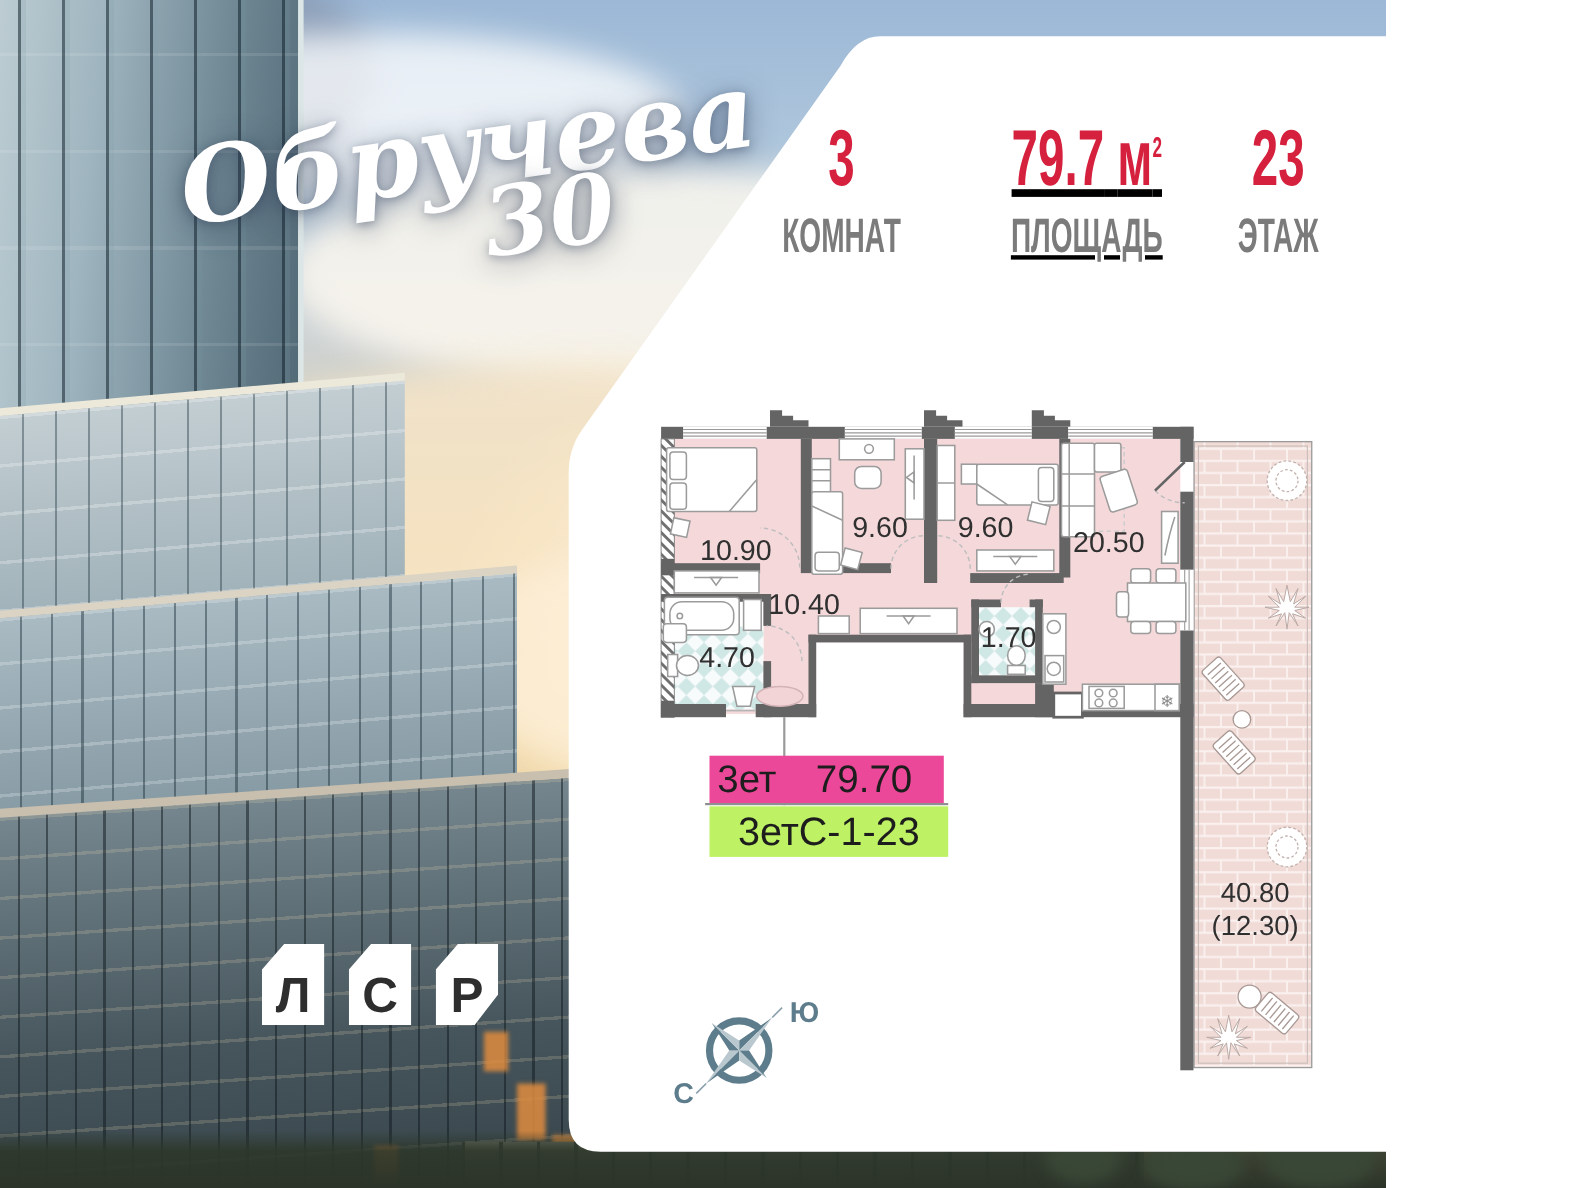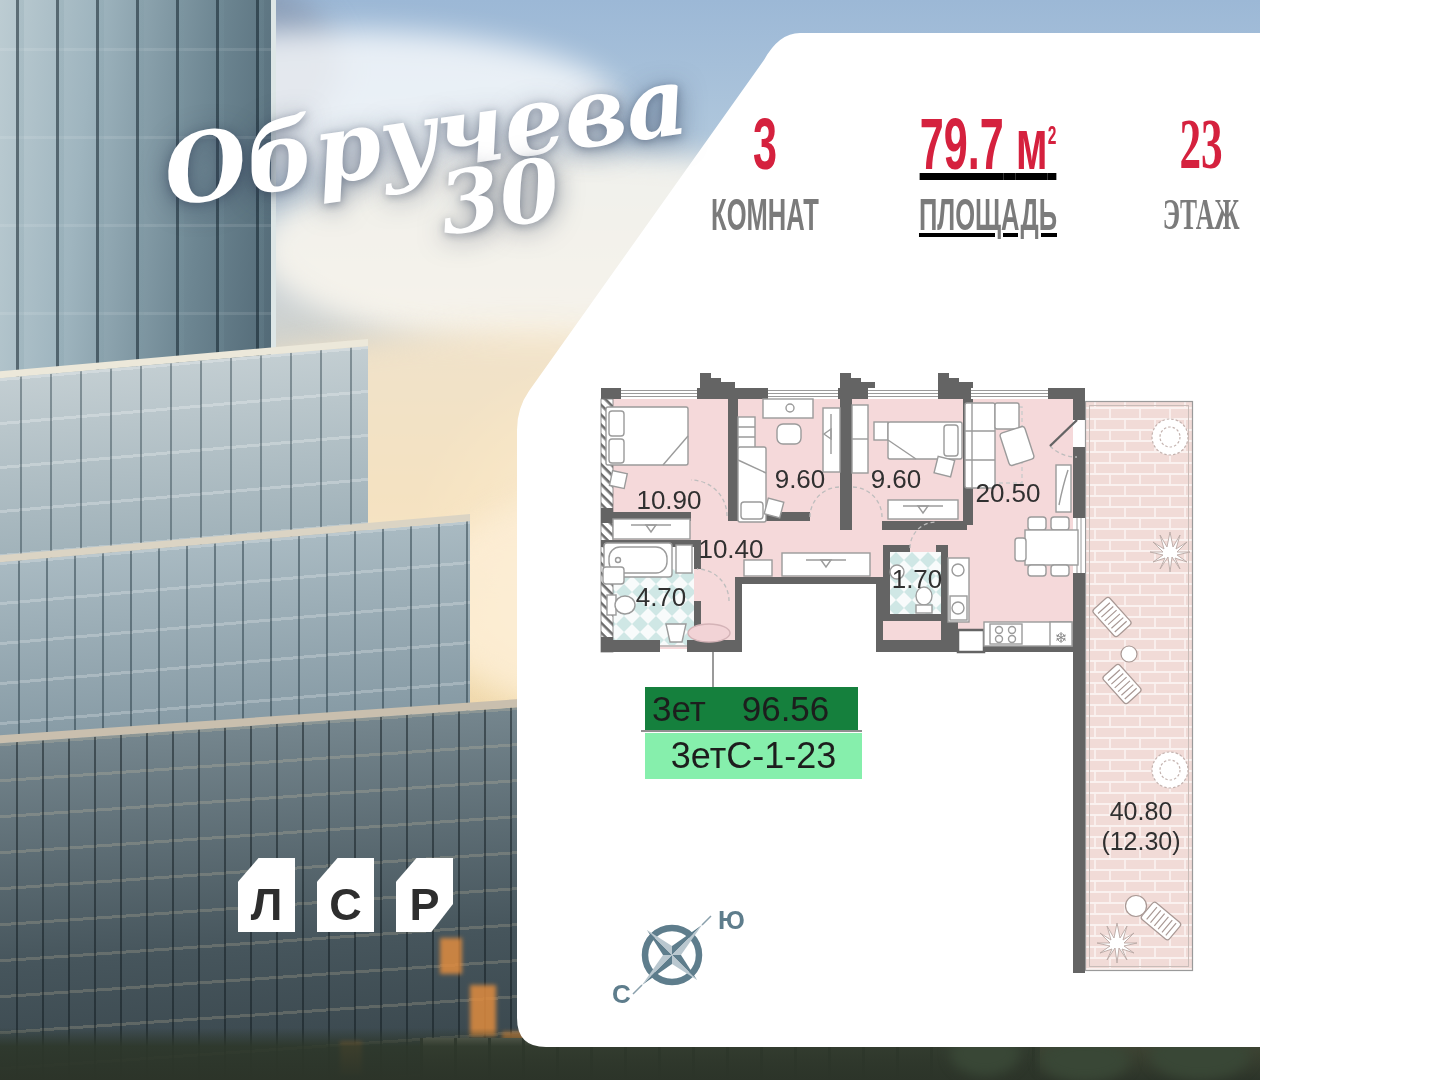--- a/index.html
+++ b/index.html
@@ -69,33 +69,33 @@
 
   
   .stat { position:absolute; top:108px; width:240px; text-align:center; }
   .stat .value { font-weight:bold; font-size:72px; line-height:1; color:#d5213e;
     transform:scaleX(.60); transform-origin:center; white-space:nowrap; }
   .stat .value sup { font-size:26px; vertical-align:super; }
   .stat .label { margin-top:13px; font-weight:bold; font-size:44px; line-height:1; color:#7b7b7b;
     transform:scaleX(.58); transform-origin:center; white-space:nowrap; }
   #stat-rooms { left:645px; }
   #stat-area  { left:868px;text-decoration:underline; }
-  #stat-floor { left:1081px;font-family:Liberation Serif, serif; }
+  #stat-floor { left:1042px; }
 
   
   #plan-svg { position:absolute; left:590px; top:355px; }
 
   
   #leader-line { position:absolute; left:712px; top:652px; width:2px; height:80px; background:#9a9a9a; }
-  #info-row1 { position:absolute; left:645px; top:687px; width:213px; height:44px; background:#15803d;
+  #info-row1 { position:absolute; left:645px; top:687px; width:213px; height:44px; background:#ec4899;
     display:flex; align-items:center; font-size:35px; color:#1d1d1d; }
   #info-row1 .cell-a { width:68px; text-align:center; }
   #info-row1 .cell-b { flex:1; text-align:center; }
   #info-rule { position:absolute; left:641px; top:730px; width:221px; height:2px; background:#8f8f8f; }
-  #info-row2 { position:absolute; left:645px; top:733px; width:217px; height:46px; background:#86efac;
+  #info-row2 { position:absolute; left:645px; top:733px; width:217px; height:46px; background:#bef264;
     display:flex; align-items:center; justify-content:center; font-size:36px; color:#1d1d1d; }
 
   
   #compass-svg { position:absolute; left:598px; top:903px; }
 
   
   #developer { position:absolute; left:238px; top:858px; display:flex; gap:22px; }
   .tile { width:57px; height:74px; background:#fff;
     clip-path:polygon(0 32%, 36% 0, 100% 0, 100% 100%, 0 100%);
     display:flex; justify-content:center; align-items:center;
@@ -364,21 +364,21 @@
     <text x="917" y="588">1.70</text>
     <text x="1141" y="820" font-size="25">40.80</text>
     <text x="1141" y="850" font-size="25">(12.30)</text>
     <text x="1061" y="643" font-size="15" fill="#8a8a8a">❄</text>
   </g>
 </svg>
 
 <div id="leader-line"></div>
 <div id="info-row1">
   <div class="cell-a">3ет</div>
-  <div class="cell-b">96.56</div>
+  <div class="cell-b">79.70</div>
 </div>
 <div id="info-rule"></div>
 <div id="info-row2">3етС-1-23</div>
 
 <svg id="compass-svg" width="150" height="110" viewBox="0 0 150 110">
   <circle cx="74" cy="52" r="27" fill="none" stroke="#5e7d8c" stroke-width="6.5"></circle>
   <path d="M104,22 L113,13 M44,82 L35,91" stroke="#8aa0ac" stroke-width="1.5"></path>
   <g>
     <polygon points="104,22 74,43 74,52" fill="#5e7d8c"></polygon>
     <polygon points="104,22 83,52 74,52" fill="#b9c7cf"></polygon>

